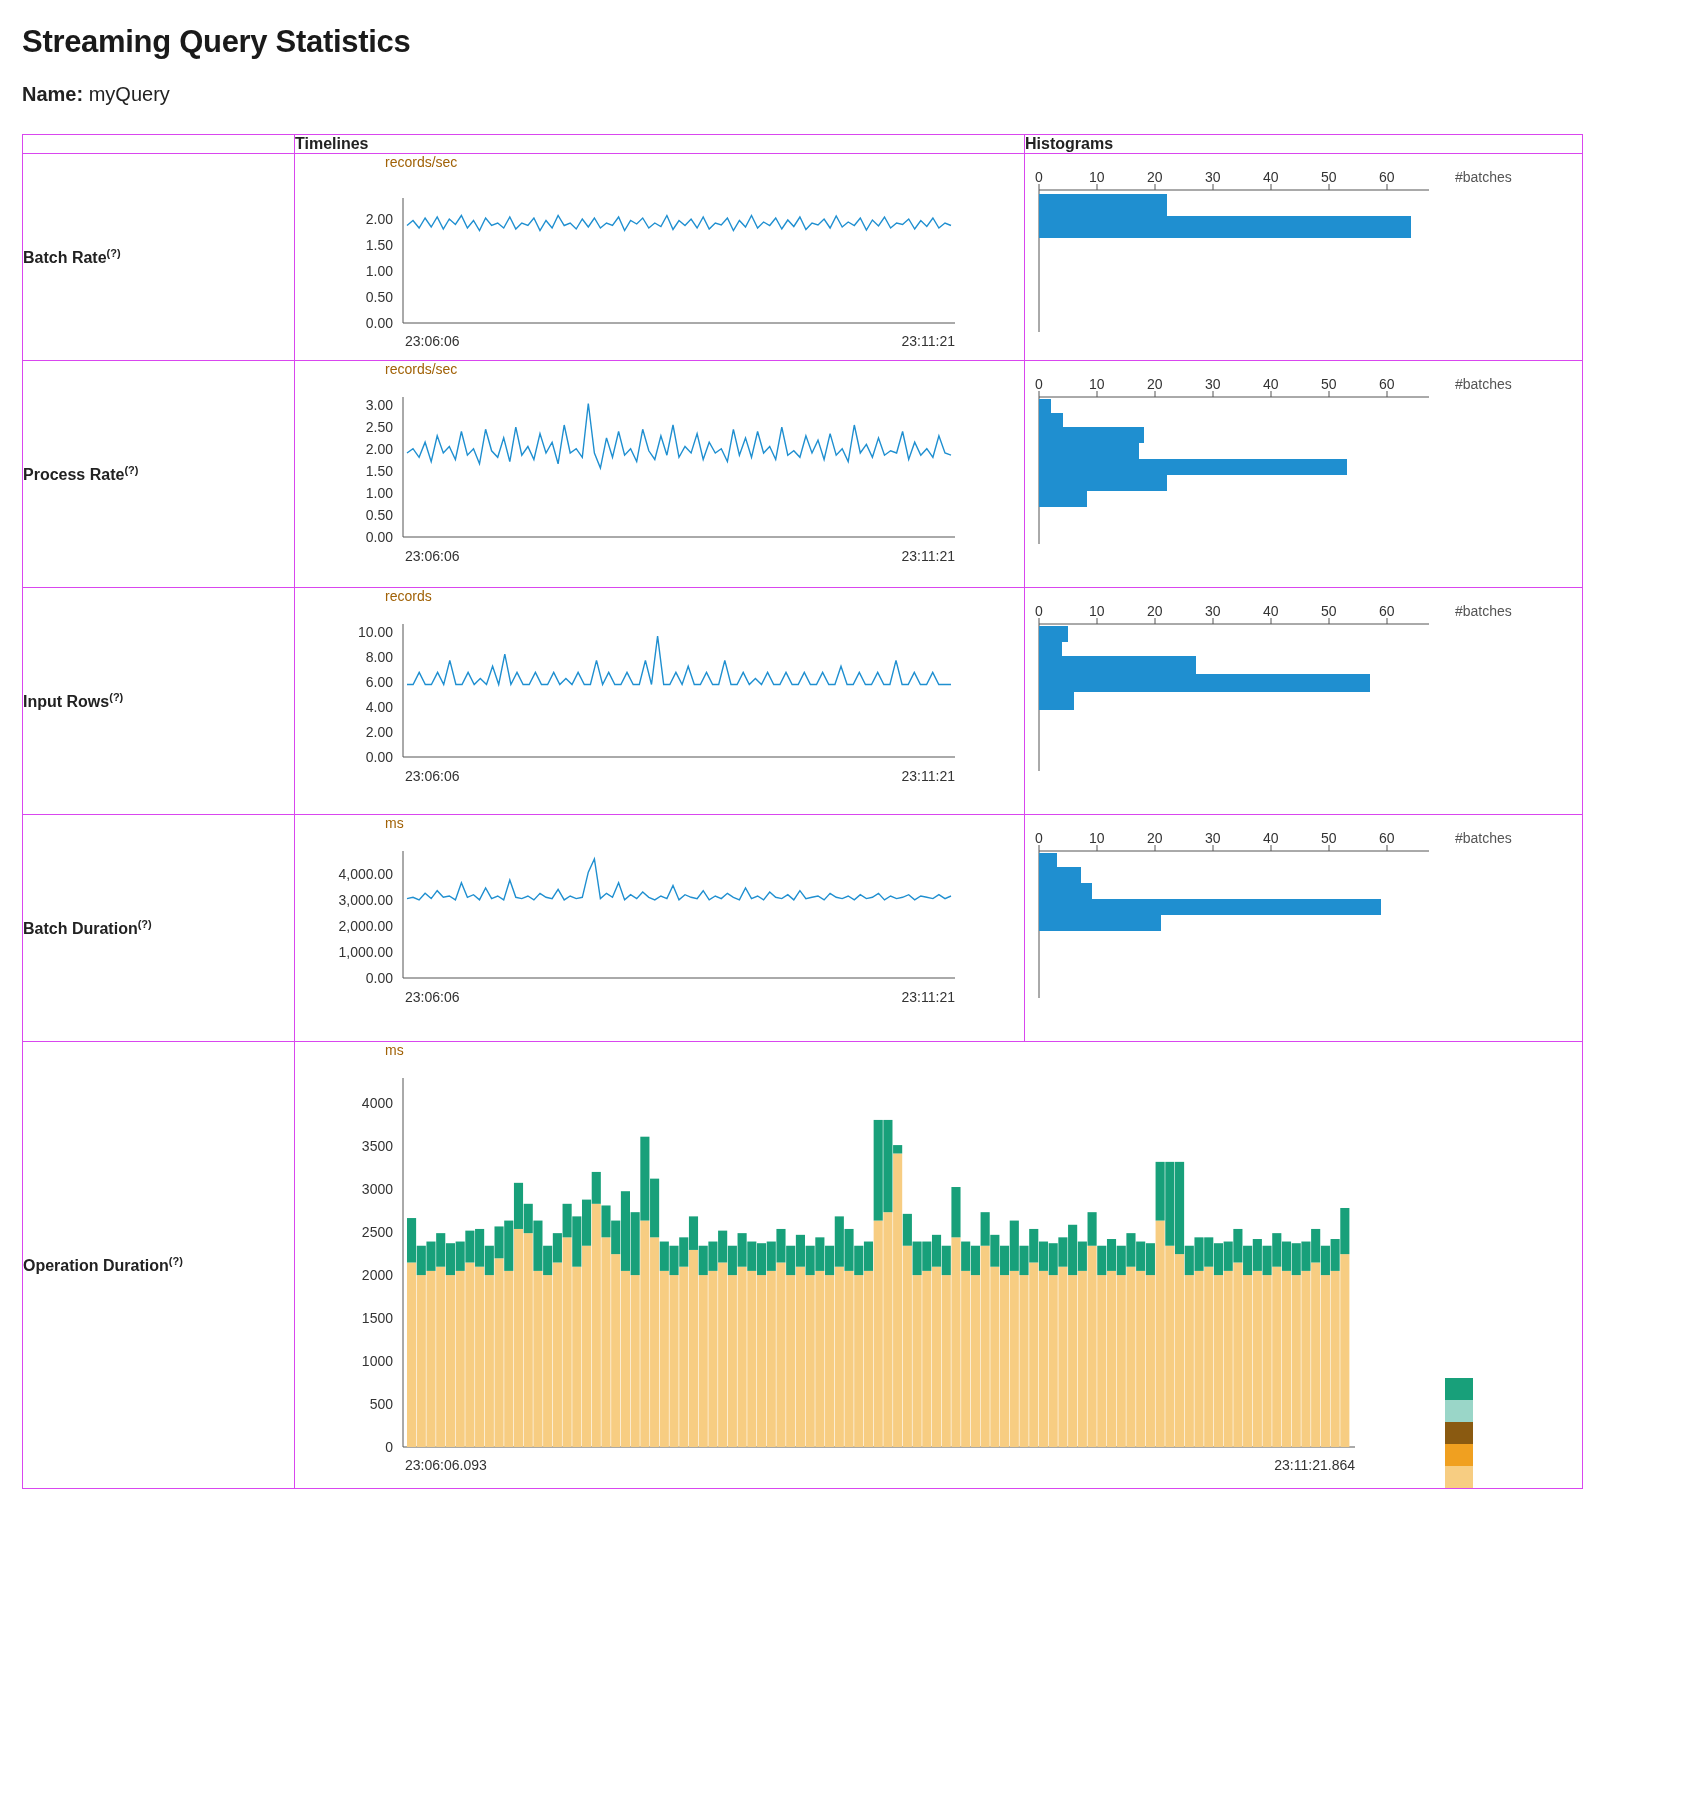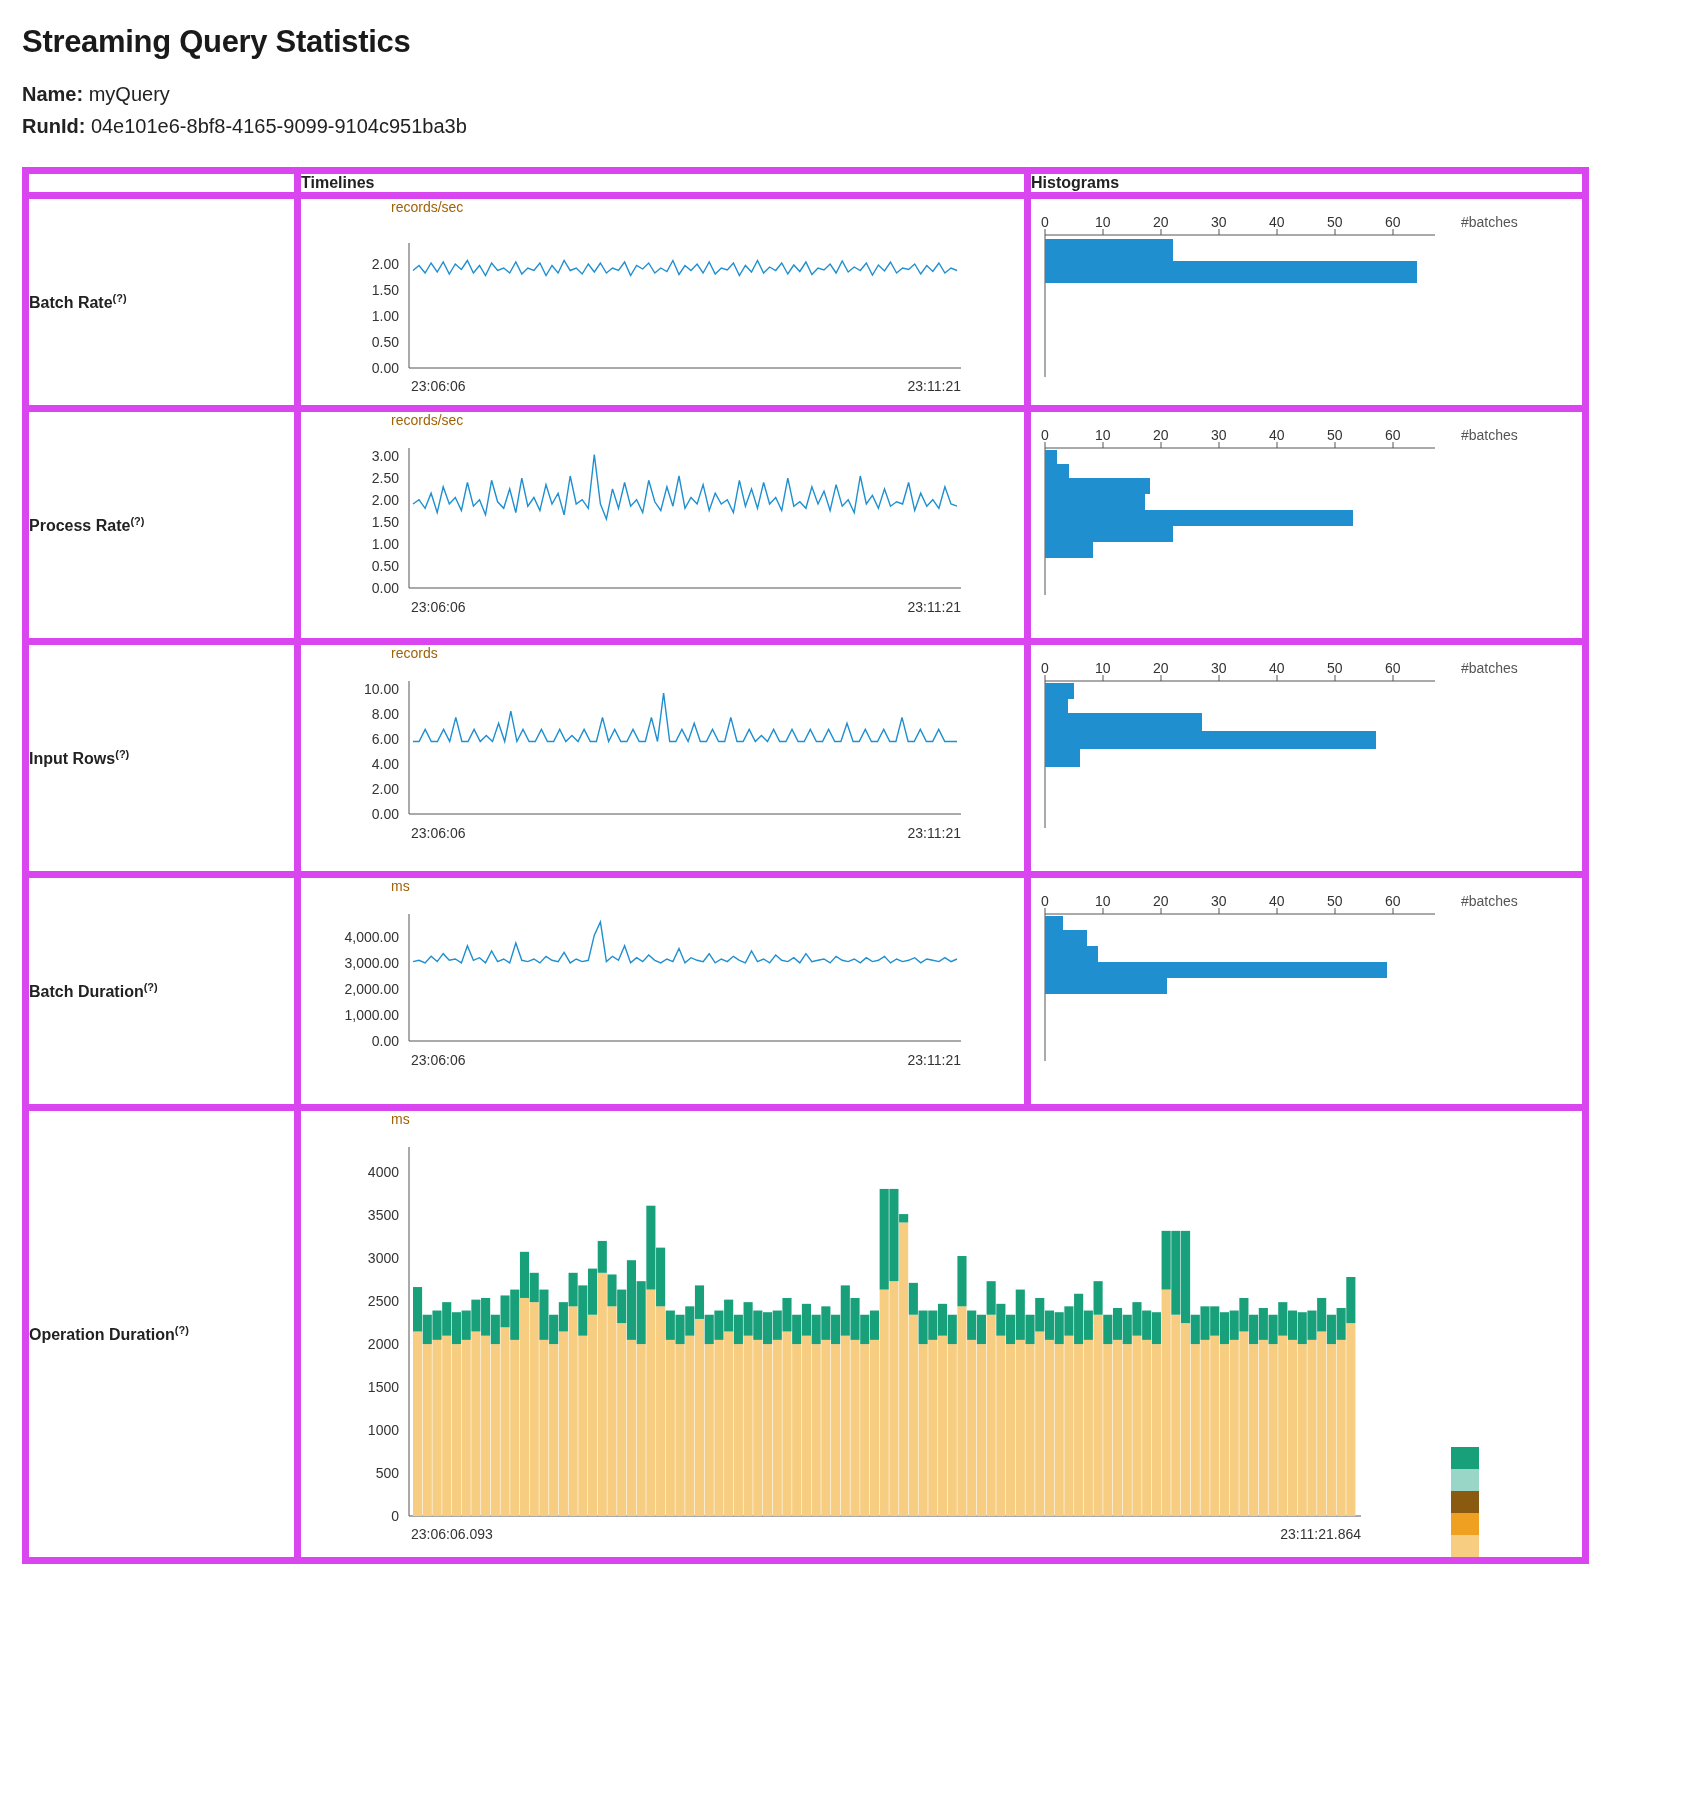--- a/index.html
+++ b/index.html
@@ -33,21 +33,21 @@
     margin-bottom: 24px;
   }
   .meta b { font-weight: bold; }
 
   table.stats {
     border-collapse: collapse;
     width: 1560px;
     table-layout: fixed;
   }
   table.stats td, table.stats th {
-    border: 7px solid #d946ef;
+    border: 1px solid #d946ef;
     vertical-align: middle;
     padding: 0;
   }
   th.head-cell {
     text-align: left;
     font-size: 16px;
     font-weight: bold;
     padding: 14px 16px;
     background: #ffffff;
   }
@@ -91,24 +91,20 @@
 
 <div class="page">
 
   <h1 class="title">Streaming Query Statistics</h1>
 
 
   <div class="meta">
     <div>
       <b>Name:</b>
       <span>myQuery</span>
-    </div>
-    <div>
-      <b>RunId:</b>
-      <span>04e101e6-8bf8-4165-9099-9104c951ba3b</span>
     </div>
   </div>
 
   <table class="stats">
     <colgroup>
       <col class="col-name">
         <col class="col-timeline">
         <col class="col-hist">
     </colgroup>
     <thead>

